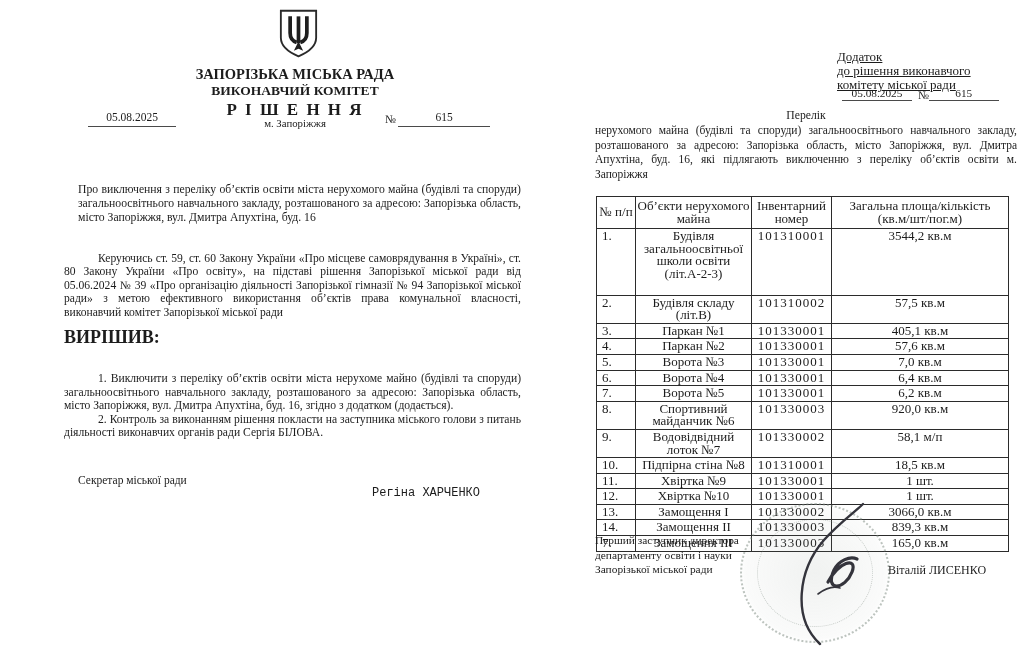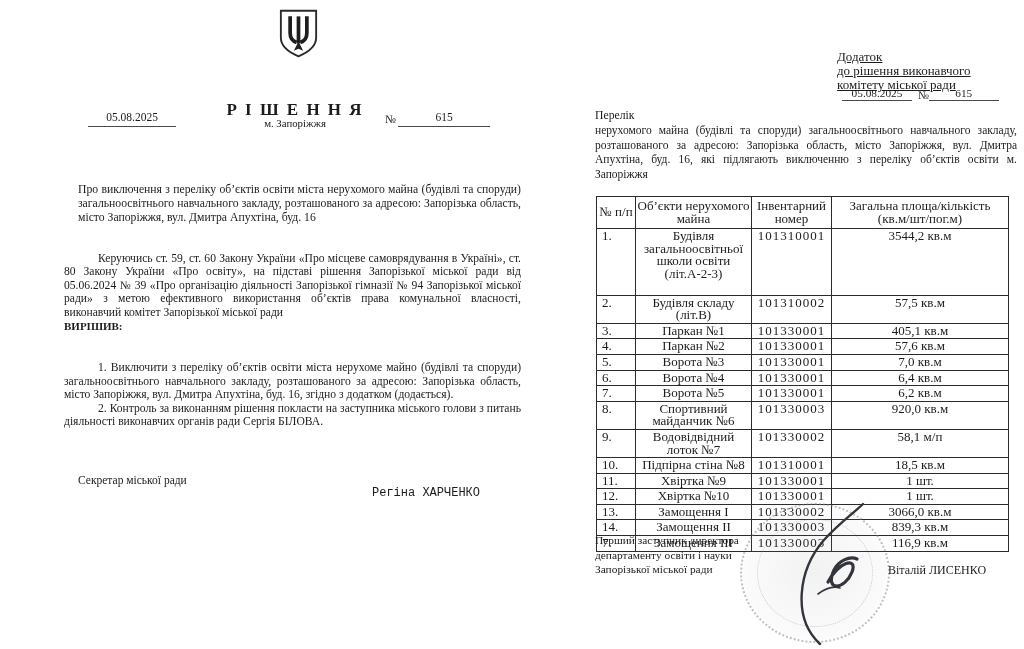--- a/index.html
+++ b/index.html
@@ -27,32 +27,32 @@
                font-size:11.5px; border-bottom:1px solid #4a4a4a; padding-bottom:3px; }
   .city { left:60px; top:117px; width:470px; text-align:center; font-size:10.8px; }
   .num-label { left:385px; top:113px; font-size:11.5px; }
   .num-value { left:398px; top:111px; width:92px; text-align:center; font-size:11.5px;
                border-bottom:1px solid #4a4a4a; padding-bottom:3px; }
   .subject { left:78px; top:183px; width:443px; font-weight:normal;
              font-size:11.7px; line-height:14px; text-align:justify; }
   .main-flow { left:64px; top:252px; width:457px; font-size:11.6px;
                line-height:13.4px; text-align:justify; }
   .main-flow p.indent { text-indent:34px; }
-  .resolved { font-weight:bold; font-size:11px; margin-top:1px; }
+  .resolved { font-weight:bold; font-size:18px; margin-top:12px; }
   .item-first { margin-top:28px; }
   .sig-title-left { left:78px; top:474px; font-size:11.5px; }
   .sig-name-left { left:372px; top:486px; font-size:12px;font-family:Liberation Mono, monospace; }
 
   
   .annex-block { left:325px; top:50px; width:175px; font-size:13px; line-height:14.2px;text-decoration:underline; }
   .annex-dateline { left:330px; top:87px; width:178px; font-size:11.3px; display:flex; align-items:flex-end; }
   .annex-date { width:70px; text-align:center; border-bottom:1px solid #4a4a4a; padding-bottom:1px; background:transparent; }
   .annex-num-label { margin-left:6px; }
   .annex-num { width:70px; text-align:center; border-bottom:1px solid #4a4a4a; padding-bottom:1px; }
-  .list-title { left:83px; top:109px; width:422px; text-align:left; font-size:11.7px; }
+  .list-title { left:83px; top:109px; width:422px; text-align:center; font-size:11.7px; }
   .list-desc { left:83px; top:123px; width:422px; font-size:11.5px;
                line-height:14.7px; text-align:justify; }
   table.annex { position:absolute; left:84px; top:196px; width:412px;
                 border-collapse:collapse; font-size:13px; line-height:12.6px;
                 table-layout:fixed; }
   table.annex th, table.annex td { border:1px solid #2b2b2b; padding:1px 2px; }
   table.annex th { font-weight:normal; text-align:center; vertical-align:middle; padding:3px 1px; }
   table.annex td { text-align:center; vertical-align:top; }
   table.annex col.c-num { width:39px; }
   table.annex col.c-obj { width:116px; }
@@ -79,20 +79,24 @@
   <svg class="abs emblem" viewBox="0 0 46 56">
     <path d="M4 3 H42 V32 Q42 44 23 52 Q4 44 4 32 Z" fill="#ffffff" stroke="#2a2a2a" stroke-width="2"></path>
     <g stroke="#1e1e1e" stroke-width="4" fill="none">
       <line x1="23" y1="9" x2="23" y2="38"></line>
       <path d="M14 9 V27 Q14 35 21 37"></path>
       <path d="M32 9 V27 Q32 35 25 37"></path>
     </g>
     <path d="M23 36 L18 46 L23 44 L28 46 Z" fill="#1e1e1e"></path>
   </svg>
 
+  <div class="abs org-block">
+    <div class="org-line1">ЗАПОРІЗЬКА МІСЬКА РАДА</div>
+    <div class="org-line2">ВИКОНАВЧИЙ КОМІТЕТ</div>
+  </div>
 
   <div class="abs doc-type">Р І Ш Е Н Н Я</div>
 
   <div class="abs date-left">05.08.2025</div>
   <div class="abs city">м. Запоріжжя</div>
   <span class="abs num-label">№</span>
   <div class="abs num-value">615</div>
 
   <div class="abs subject">Про виключення з переліку об’єктів освіти міста нерухомого майна (будівлі та споруди) загальноосвітнього навчального закладу, розташованого за адресою: Запорізька область, місто Запоріжжя, вул. Дмитра Апухтіна, буд. 16</div>
 
@@ -220,21 +224,21 @@
         <tr>
           <td>14.</td>
           <td>Замощення II</td>
           <td>101330003</td>
           <td>839,3 кв.м</td>
         </tr>
         <tr>
           <td>7.</td>
           <td>Замощення III</td>
           <td>101330003</td>
-          <td>116,9 кв.м</td>
+          <td>165,0 кв.м</td>
         </tr>
       </tbody>
   </table>
 
   <div class="abs stamp">
     <div class="stamp-inner"></div>
   </div>
 
   <svg class="abs signature-svg" viewBox="0 0 120 150">
     <g fill="none" stroke="#34343c" stroke-linecap="round">

